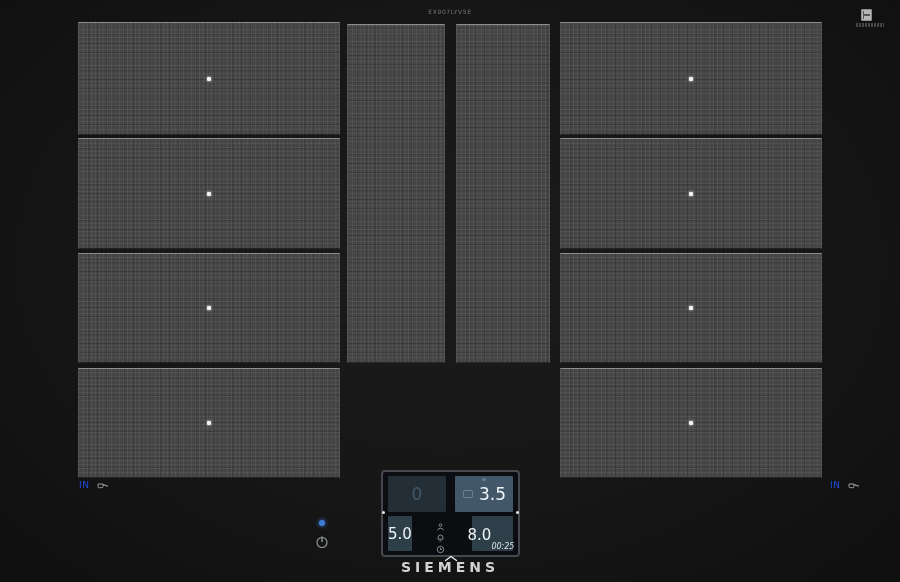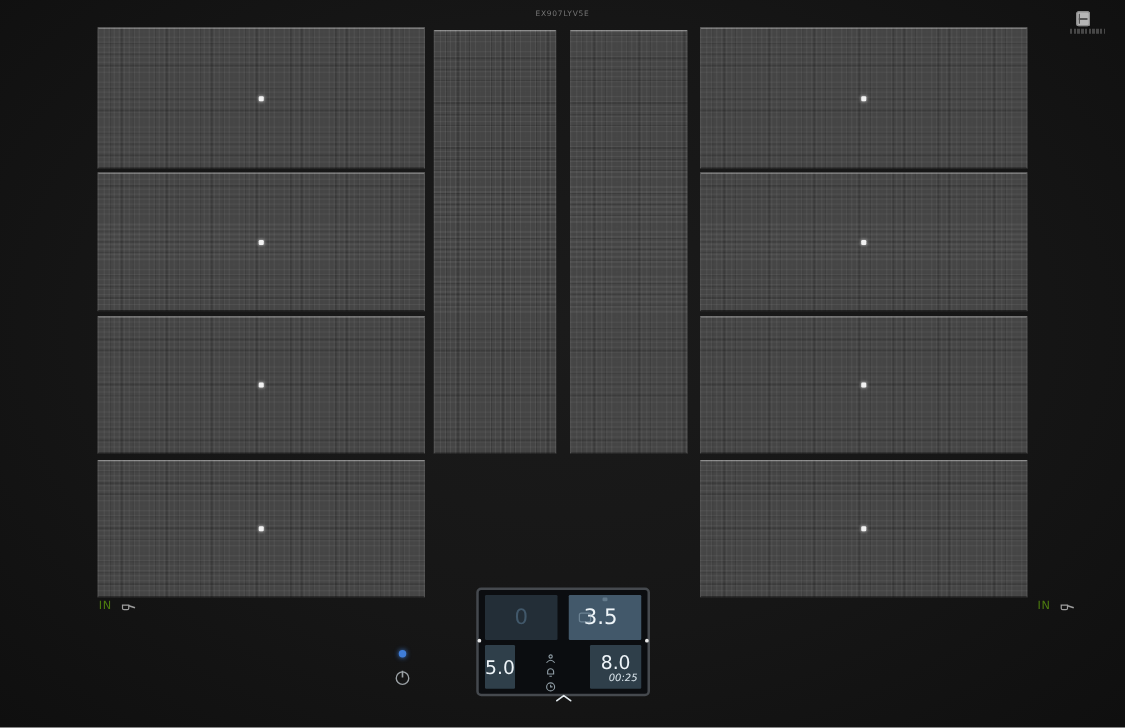--- a/index.html
+++ b/index.html
@@ -58,21 +58,21 @@
       linear-gradient(0deg, transparent 40%, #555 40% 60%, transparent 60%),
       linear-gradient(90deg, #555 0 1px, transparent 1px);
   }
   .badge-caption{
     position:absolute;left:856px;top:23px;width:28px;height:4px;
     background:repeating-linear-gradient(90deg,#545454 0 2px,transparent 2px 3px);
     opacity:0.8;
   }
 
   
-  .in-mark{position:absolute;display:flex;align-items:center;gap:8px;color:#4d7c0f;}
+  .in-mark{position:absolute;display:flex;align-items:center;gap:8px;color:#1d4ed8;}
   .in-mark .txt{font-size:9px;letter-spacing:0.5px;}
   .in-left{left:79px;top:475px;}
   .in-right{left:830px;top:475px;}
 
   
   .led-dot{
     position:absolute;left:319px;top:520px;width:6px;height:6px;border-radius:50%;
     background:#3f7dd8;box-shadow:0 0 4px #3f7dd8;
   }
   .power-btn{position:absolute;left:315px;top:534px;width:14px;height:14px;cursor:pointer;}
@@ -83,33 +83,33 @@
     background:#0b0d10;border:2px solid #45494e;border-radius:4px;
     box-sizing:content-box;
   }
   .tile{
     position:absolute;border-radius:1px;color:#eef4f8;
     display:flex;align-items:center;justify-content:center;
     box-sizing:border-box;cursor:pointer;
   }
   .tile-tl{left:5px;top:4px;width:58px;height:36px;background:#232e37;}
   .tile-tl .val{font-size:17px;color:#41586a;}
-  .tile-tr{left:72px;top:4px;width:58px;height:36px;background:#42586a;padding-right:7px;}
+  .tile-tr{left:72px;top:4px;width:58px;height:36px;background:#42586a;justify-content:flex-end;padding-right:7px;}
   .tile-tr .val{font-size:17px;}
   .tile-tr .pan-ghost{
     position:absolute;left:8px;top:14px;width:8px;height:6px;
     border:1px solid rgba(160,185,200,0.45);border-radius:2px;
   }
   .tile-tr .notch{
     position:absolute;left:50%;top:2px;width:4px;height:3px;margin-left:-2px;
     background:rgba(160,185,200,0.35);border-radius:1px;
   }
   .tile-bl{left:5px;top:44px;width:24px;height:35px;background:#2f3f4a;}
   .tile-bl .val{font-size:15px;}
-  .tile-br{left:89px;top:44px;width:41px;height:35px;background:#2f3f4a;flex-direction:column;line-height:1;}
+  .tile-br{left:89px;top:44px;width:41px;height:35px;background:#2f3f4a;flex-direction:row;line-height:1;}
   .tile-br .val{font-size:15px;margin-top:3px;}
   .tile-br .timer{font-size:8px;color:#d8e3ea;align-self:flex-end;margin:1px 3px 0 0;font-style:italic;}
 
   .mid-icons{
     position:absolute;left:50px;top:45px;width:14px;
     display:flex;flex-direction:column;align-items:center;gap:2px;
   }
   .mid-icons .ic{width:9px;height:9px;cursor:pointer;}
   .chevron{position:absolute;left:61px;bottom:1px;width:14px;height:7px;cursor:pointer;}
   .edge-dot{position:absolute;width:3px;height:3px;background:#e8e8e8;border-radius:50%;top:39px;}
@@ -213,14 +213,15 @@
       <span class="timer">00:25</span>
     </div>
 
     <div class="chevron">
       <svg width="14" height="7" viewBox="0 0 14 7">
         <polyline points="1.5,5.5 7,1.5 12.5,5.5" fill="none" stroke="#e2e9ed" stroke-width="1.4" stroke-linecap="round" stroke-linejoin="round"></polyline>
       </svg>
     </div>
   </div>
 
+  <div class="logo">SIEMENS</div>
 
 </div>
 
 </body></html>

